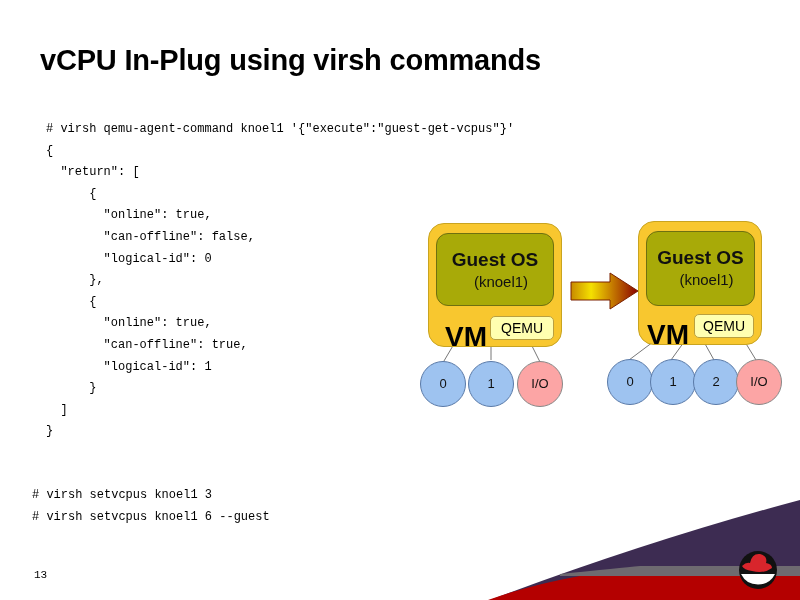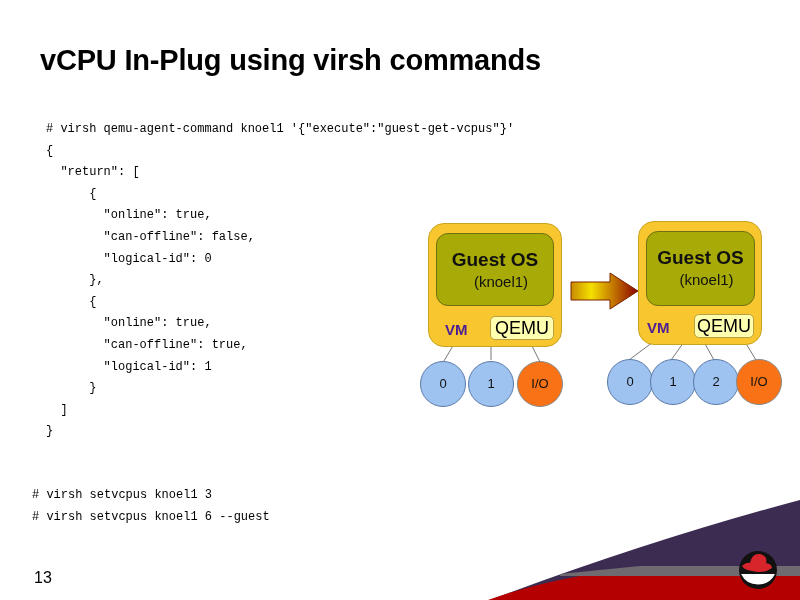--- a/index.html
+++ b/index.html
@@ -1,31 +1,31 @@
 <!DOCTYPE html>
 <html><head>
 <meta charset="utf-8">
 <style>
   html, body { margin:0; padding:0; }
   body { width:800px; height:600px; position:relative; overflow:hidden; background:#ffffff; font-family:"Liberation Sans", sans-serif; }
   .title { position:absolute; left:40px; top:44px; font-size:29px; font-weight:bold; color:#000; letter-spacing:-0.2px; }
   .code { position:absolute; font-family:"Liberation Mono", monospace; font-size:12px; line-height:21.6px; color:#000; white-space:pre; margin:0; }
   .code1 { left:46px; top:119px; }
   .code2 { left:32px; top:485px; }
-  .page-num { position:absolute; left:34px; top:569px; font-size:16px; color:#000; }
+  .page-num { position:absolute; left:34px; top:569px; font-size:11px; color:#000;font-family:Liberation Mono, monospace; }
   .footer-art { position:absolute; left:0; top:0; width:800px; height:600px; }
   .diagram { position:absolute; left:4px; top:0; width:800px; height:600px; }
   .vm-box { position:absolute; background:#f8c72f; border:1px solid #c9a420; border-radius:16px; }
   .guest-box { position:absolute; background:#a8aa08; border:1px solid #6f7010; border-radius:12px; text-align:center; }
   .guest-title { display:block; font-weight:bold; font-size:19px; color:#111; margin-top:15px; }
   .guest-sub { display:block; font-size:15px; color:#111; margin-top:2px;padding-left:12px; }
-  .vm-label { position:absolute; font-weight:bold; font-size:15px; color:#4c1d95; }
-  .qemu { position:absolute; background:#ffffb0; border:1px solid #b9a040; border-radius:5px; font-size:18px; color:#000; text-align:center; line-height:22px; }
+  .vm-label { position:absolute; font-weight:bold; font-size:28px; color:#000000; }
+  .qemu { position:absolute; background:#ffffb0; border:1px solid #b9a040; border-radius:5px; font-size:14px; color:#000; text-align:center; line-height:22px; }
   .cpu { position:absolute; width:44px; height:44px; border-radius:50%; border:1px solid #5a7aa8; background:#9ec3f0; text-align:center; line-height:44px; font-size:13px; color:#111; }
-  .cpu.io { background:#f97316; border-color:#888; }
+  .cpu.io { background:#fca5a5; border-color:#888; }
   .arrow { position:absolute; left:566px; top:272px; }
 </style>
 </head>
 <body>
 
 <svg class="footer-art" viewBox="0 0 800 600">
   <path d="M490 600 Q 650 540 800 500 L 800 600 Z" fill="#3d2c52"></path>
   <path d="M560 574 Q 620 568 640 566 L 800 566 L 800 576 L 560 576 Z" fill="#6e6a70"></path>
   <path d="M488 600 Q 530 585 580 576 L 800 576 L 800 600 Z" fill="#b40000"></path>
   <g>

